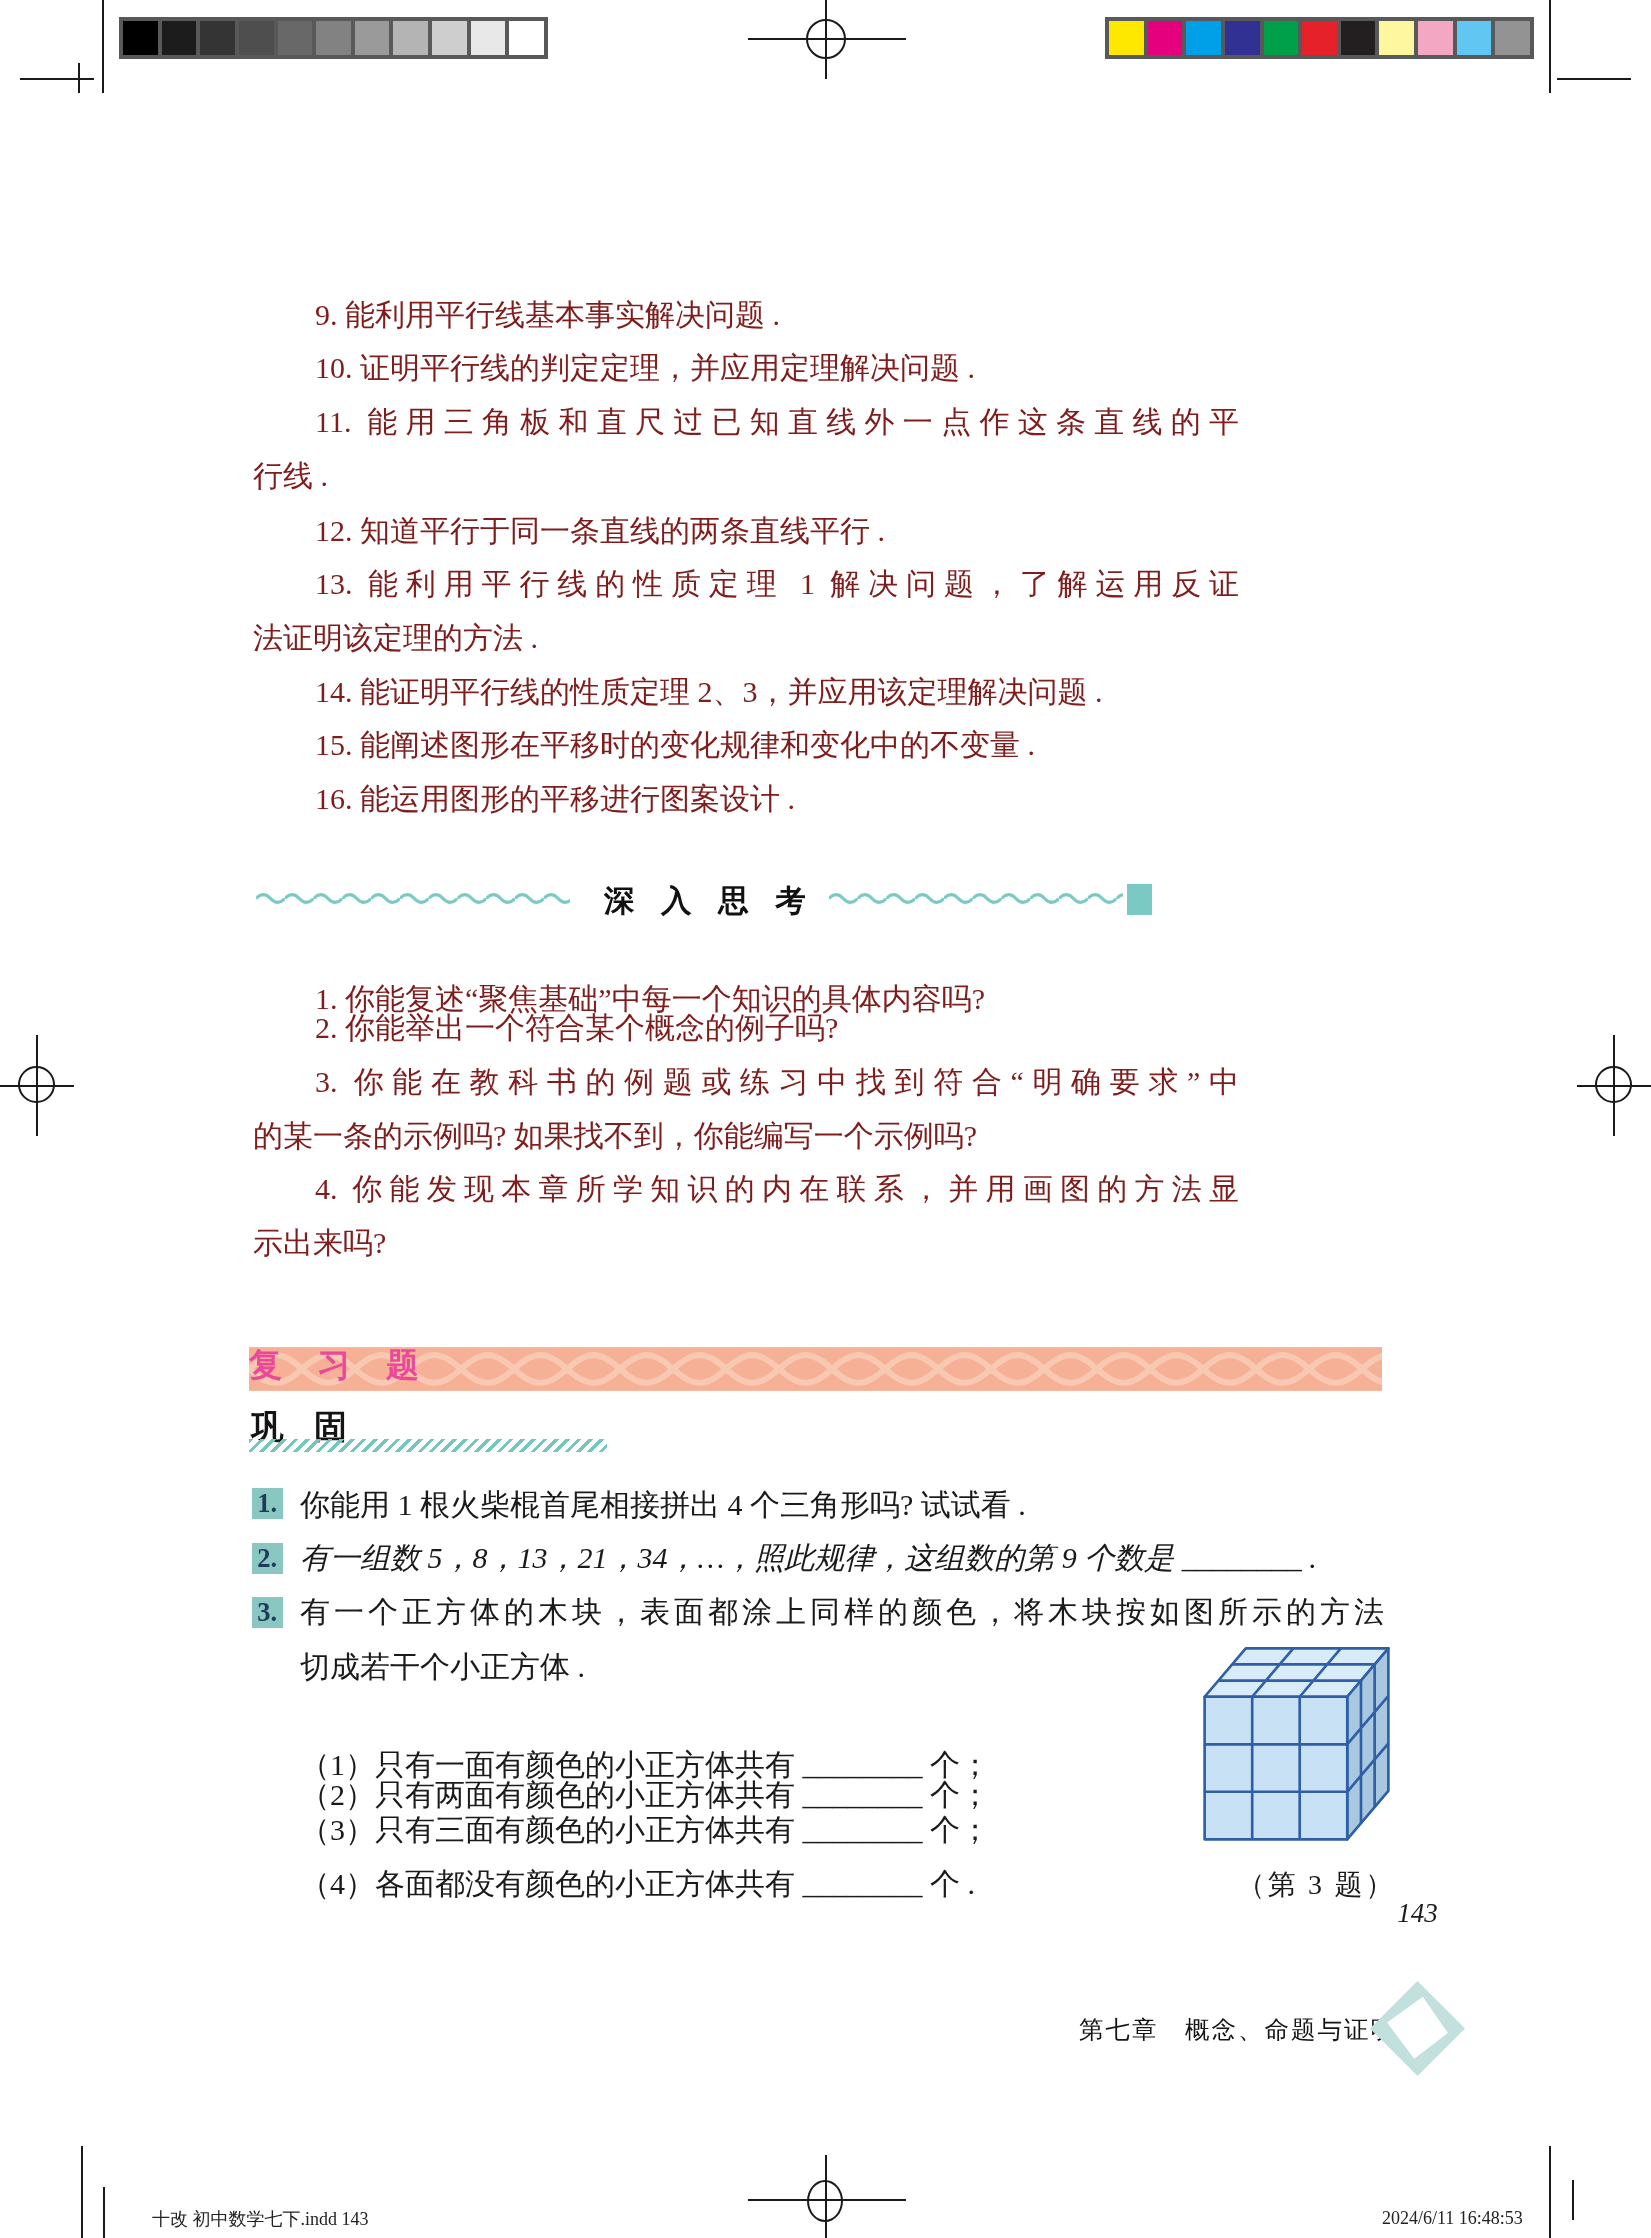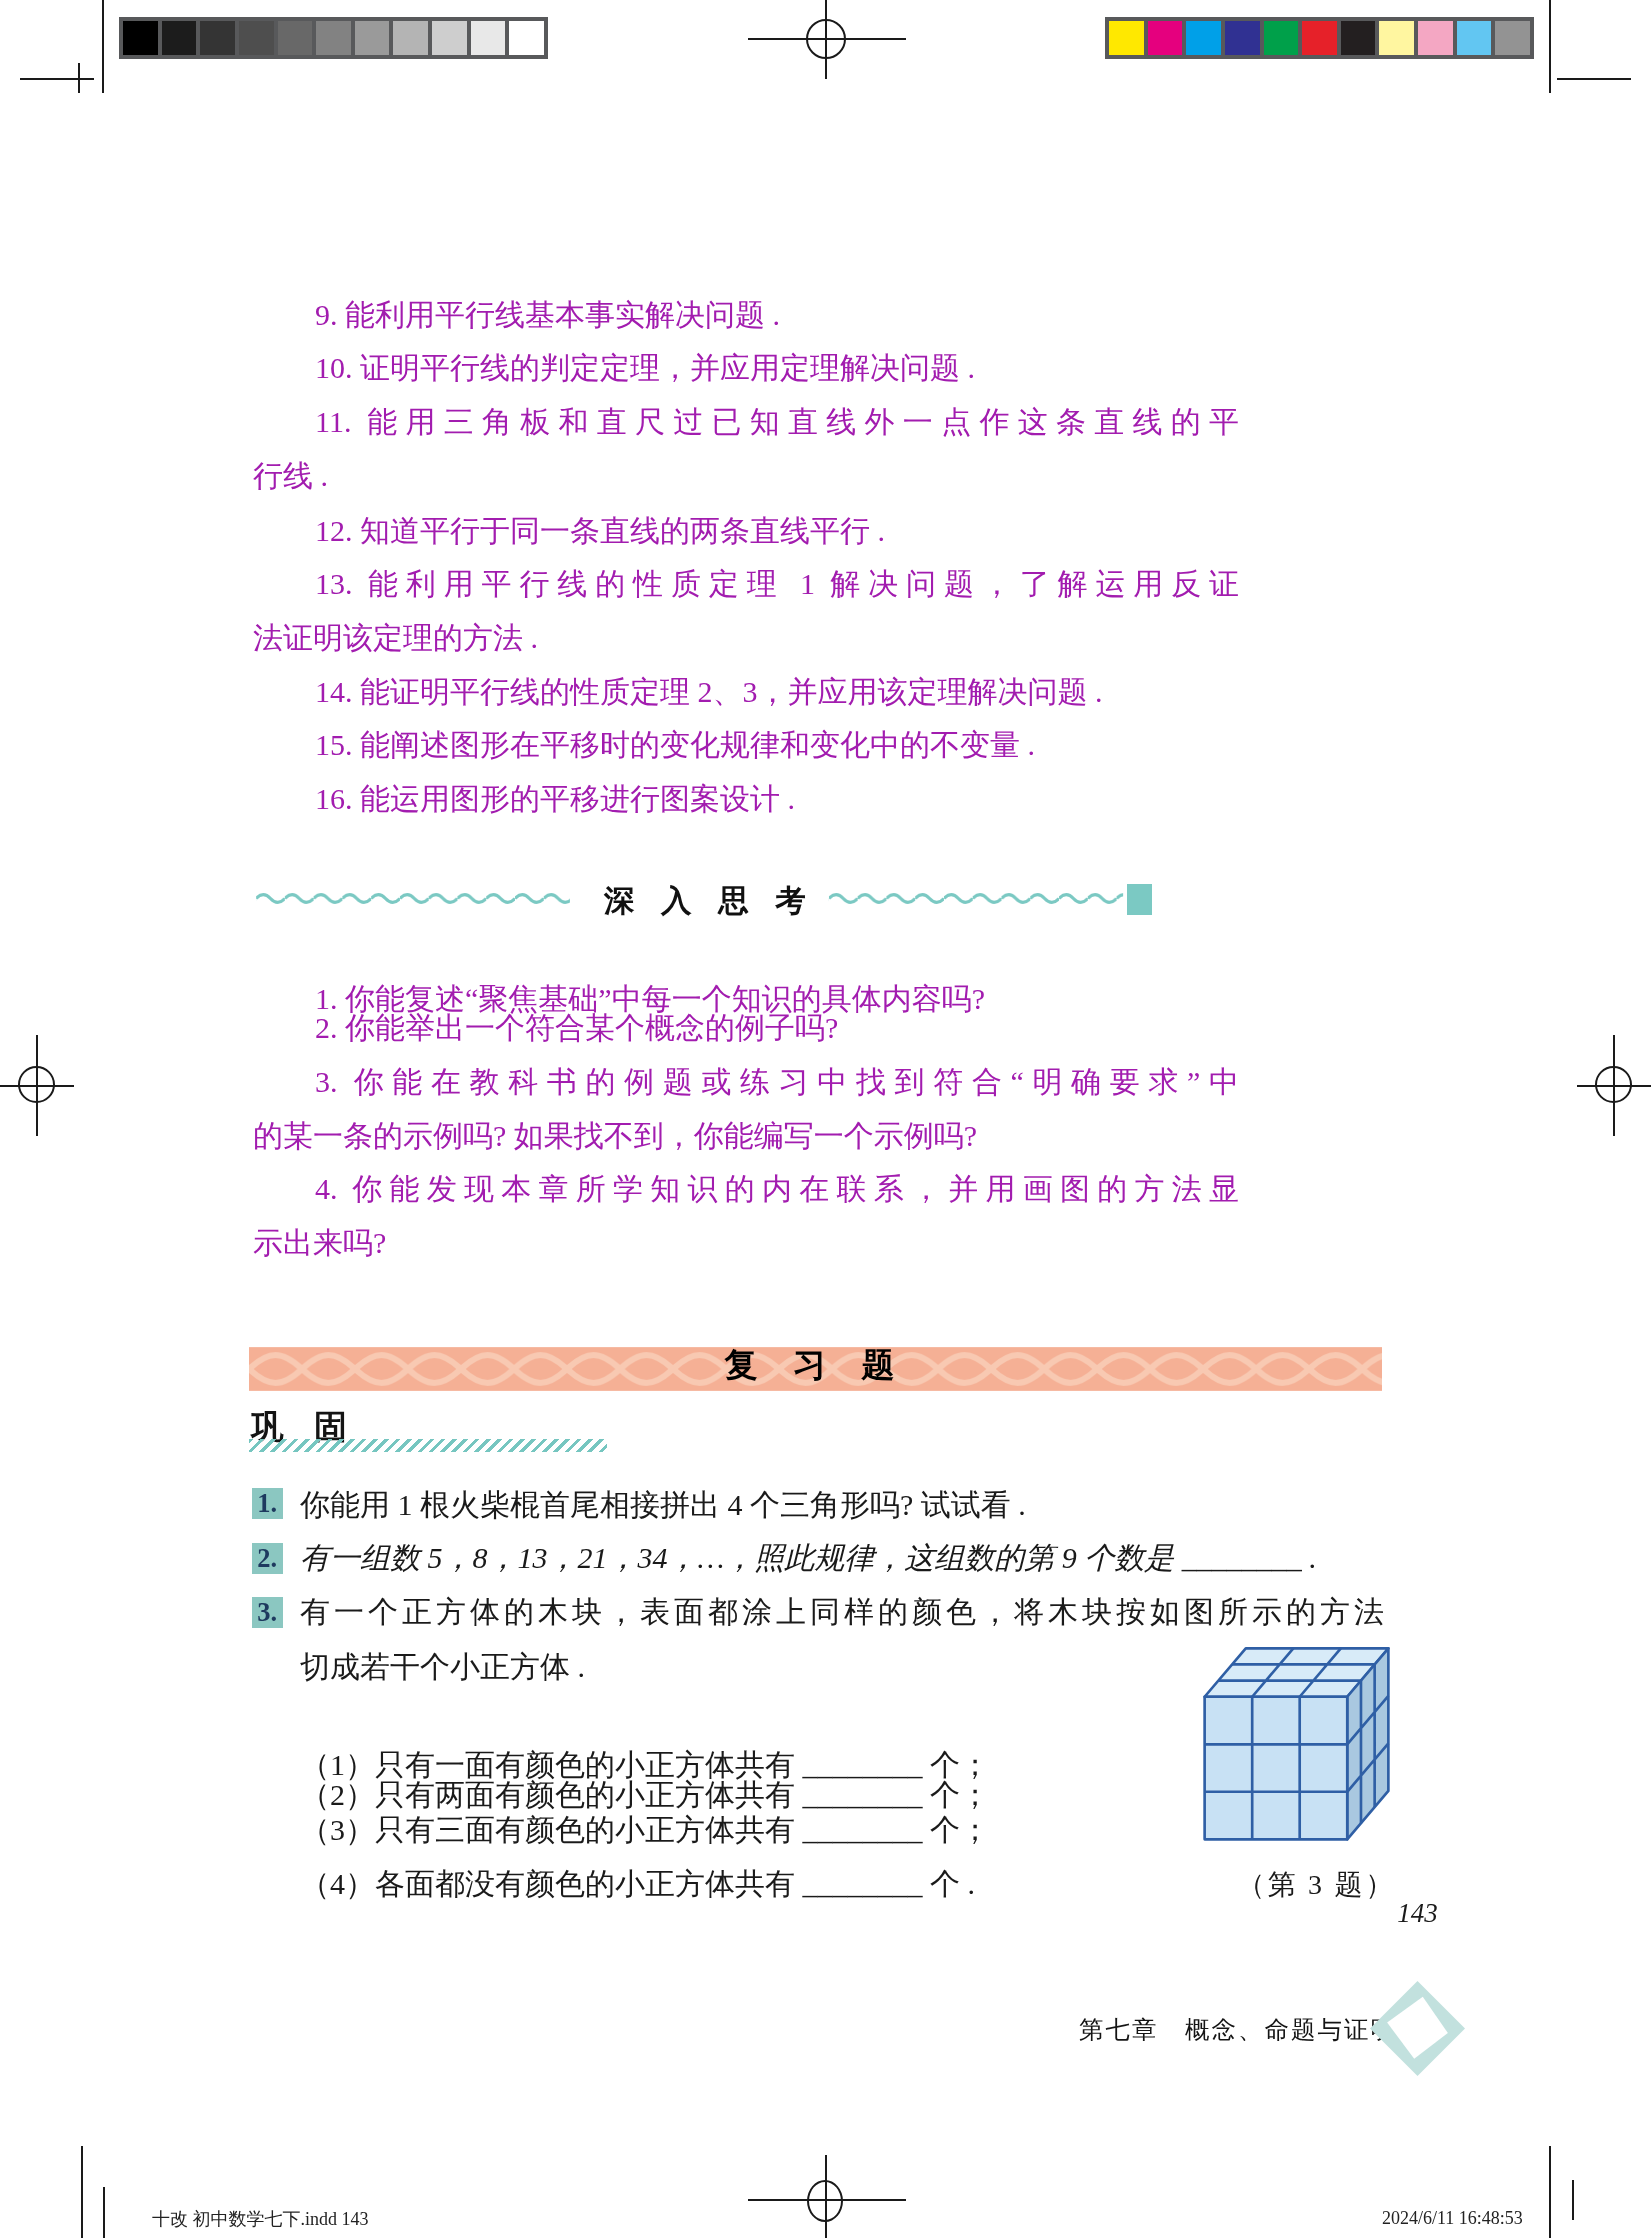--- a/index.html
+++ b/index.html
@@ -7,33 +7,33 @@
     width:1652px;height:2239px;position:relative;background:#ffffff;
     font-family:"Liberation Serif","DejaVu Serif",serif;color:#1a1a1a;overflow:hidden;
   }
   .abs{position:absolute;}
   
   .mark{position:absolute;background:#1a1a1a;}
   .circle-mark{position:absolute;border:2px solid #1a1a1a;border-radius:50%;background:transparent;box-sizing:border-box;}
   .calbar{position:absolute;display:flex;gap:4px;background:#58595b;padding:4px;box-sizing:border-box;}
   .calbar .sw{flex:1;}
   
-  .ln{position:absolute;left:253px;font-size:30px;line-height:38px;white-space:nowrap;color:#a21caf;}
+  .ln{position:absolute;left:253px;font-size:30px;line-height:38px;white-space:nowrap;color:#7f1d1d;}
   .ln.ind{padding-left:62px;}
   .ln.fill{white-space:normal;width:924px;text-align:justify;text-align-last:justify;text-justify:inter-character;}
   .rln{position:absolute;left:300px;font-size:30px;line-height:38px;white-space:nowrap;color:#1a1a1a;}
   .rln.fill{white-space:normal;width:1084px;text-align:justify;text-align-last:justify;text-justify:inter-character;}
   
   .think-title{position:absolute;left:604px;top:881px;font-family:"DejaVu Sans","Liberation Sans",sans-serif;
     font-weight:700;font-size:30.5px;letter-spacing:8px;color:#111;}
   .teal-square{position:absolute;left:1127px;top:884px;width:25px;height:30.5px;background:#7bc9c3;}
   
   .banner{position:absolute;left:249px;top:1347px;width:1133px;height:44px;}
-  .banner-title{position:absolute;left:249px;top:1343px;width:1133px;text-align:center;
-    font-family:"DejaVu Sans","Liberation Sans",sans-serif;font-weight:700;font-size:33px;letter-spacing:12px;color:#000000;}
+  .banner-title{position:absolute;left:249px;top:1343px;width:1133px;text-align:left;
+    font-family:"DejaVu Sans","Liberation Sans",sans-serif;font-weight:700;font-size:33px;letter-spacing:12px;color:#ec4899;}
   .gugu{position:absolute;left:251px;top:1405px;font-family:"DejaVu Sans","Liberation Sans",sans-serif;
     font-weight:700;font-size:33px;letter-spacing:9.3px;color:#141414;}
   .hatch{position:absolute;left:249px;top:1439px;width:358px;height:13.3px;
     background:repeating-linear-gradient(135deg,#76c6c0 0,#76c6c0 3.3px,rgba(0,0,0,0) 3.3px,rgba(0,0,0,0) 8px);}
   .badge{position:absolute;left:252px;width:30.5px;height:30.5px;background:#8bc7c1;display:flex;align-items:center;justify-content:center;
     font-weight:700;font-size:26.5px;color:#1e3a5f;}
   .caption{position:absolute;left:1237px;top:1866px;font-size:28px;letter-spacing:2.7px;white-space:nowrap;}
   
   .chapter{position:absolute;left:1079px;top:2013px;font-family:"DejaVu Sans","Liberation Sans",sans-serif;
     font-weight:500;font-size:24.5px;letter-spacing:2px;color:#141414;white-space:nowrap;}

